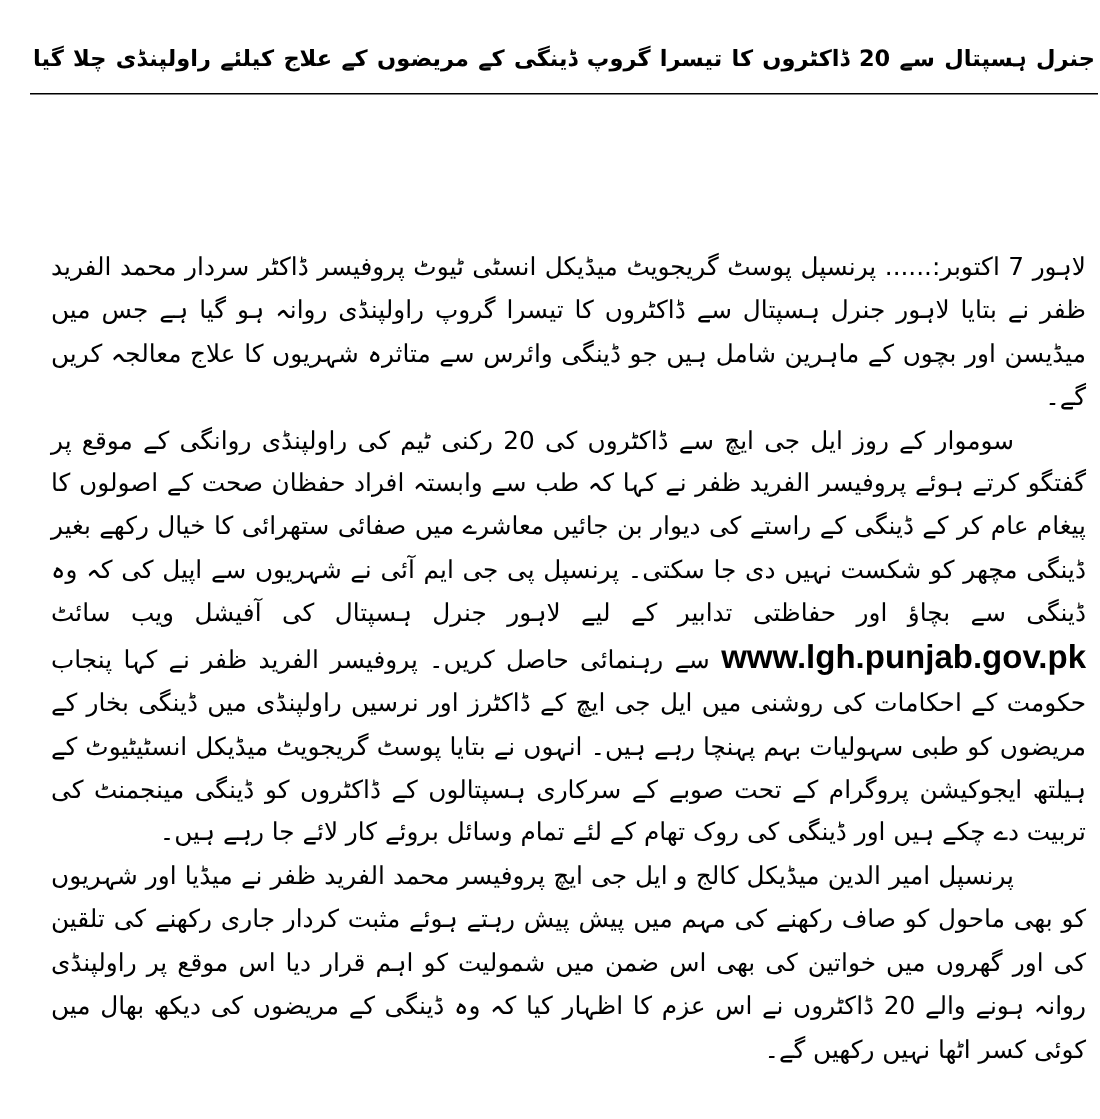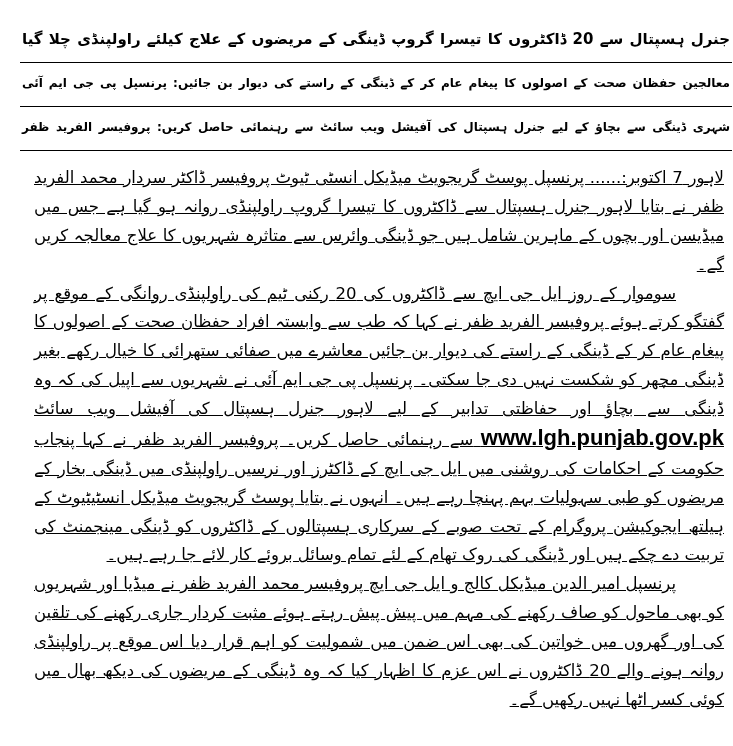--- a/index.html
+++ b/index.html
@@ -68,22 +68,20 @@
       direction: ltr;
       unicode-bidi: embed;
     }
   </style>
 </head>
 <body>
 
 <div class="page">
 
   <div class="headline h1" style="font-size: 15px;">جنرل ہسپتال سے 20 ڈاکٹروں کا تیسرا گروپ ڈینگی کے مریضوں کے علاج کیلئے راولپنڈی چلا گیا</div>
-  <div class="headline h2" style="font-size: 12px;">معالجین حفظان صحت کے اصولوں کا پیغام عام کر کے ڈینگی کے راستے کی دیوار بن جائیں: پرنسپل پی جی ایم آئی</div>
-  <div class="headline h3" style="font-size: 12px;">شہری ڈینگی سے بچاؤ کے لیے جنرل ہسپتال کی آفیشل ویب سائٹ سے رہنمائی حاصل کریں: پروفیسر الفرید ظفر</div>
 
-  <div class="body-text" style="font-size: 16.5px; line-height: 28.875px; text-decoration: underline;">
+  <div class="body-text" style="font-size: 16.5px; line-height: 28.875px;">
     <p class="para">لاہور 7 اکتوبر:...... پرنسپل پوسٹ گریجویٹ میڈیکل انسٹی ٹیوٹ پروفیسر ڈاکٹر سردار محمد الفرید ظفر نے بتایا لاہور جنرل ہسپتال سے ڈاکٹروں کا تیسرا گروپ راولپنڈی روانہ ہو گیا ہے جس میں میڈیسن اور بچوں کے ماہرین شامل ہیں جو ڈینگی وائرس سے متاثرہ شہریوں کا علاج معالجہ کریں گے۔</p>
     <p class="para indent gap"><span>سوموار کے روز ایل جی ایچ سے ڈاکٹروں کی 20 رکنی ٹیم کی راولپنڈی روانگی کے موقع پر گفتگو کرتے ہوئے پروفیسر الفرید ظفر نے کہا کہ طب سے وابستہ افراد حفظان صحت کے اصولوں کا پیغام عام کر کے ڈینگی کے راستے کی دیوار بن جائیں معاشرے میں صفائی ستھرائی کا خیال رکھے بغیر ڈینگی مچھر کو شکست نہیں دی جا سکتی۔ پرنسپل پی جی ایم آئی نے شہریوں سے اپیل کی کہ وہ ڈینگی سے بچاؤ اور حفاظتی تدابیر کے لیے لاہور جنرل ہسپتال کی آفیشل ویب سائٹ</span> <span class="url">www.lgh.punjab.gov.pk</span> <span>سے رہنمائی حاصل کریں۔ پروفیسر الفرید ظفر نے کہا پنجاب حکومت کے احکامات کی روشنی میں ایل جی ایچ کے ڈاکٹرز اور نرسیں راولپنڈی میں ڈینگی بخار کے مریضوں کو طبی سہولیات بہم پہنچا رہے ہیں۔ انہوں نے بتایا پوسٹ گریجویٹ میڈیکل انسٹیٹیوٹ کے ہیلتھ ایجوکیشن پروگرام کے تحت صوبے کے سرکاری ہسپتالوں کے ڈاکٹروں کو ڈینگی مینجمنٹ کی تربیت دے چکے ہیں اور ڈینگی کی روک تھام کے لئے تمام وسائل بروئے کار لائے جا رہے ہیں۔</span></p>
     <p class="para indent gap">پرنسپل امیر الدین میڈیکل کالج و ایل جی ایچ پروفیسر محمد الفرید ظفر نے میڈیا اور شہریوں کو بھی ماحول کو صاف رکھنے کی مہم میں پیش پیش رہتے ہوئے مثبت کردار جاری رکھنے کی تلقین کی اور گھروں میں خواتین کی بھی اس ضمن میں شمولیت کو اہم قرار دیا اس موقع پر راولپنڈی روانہ ہونے والے 20 ڈاکٹروں نے اس عزم کا اظہار کیا کہ وہ ڈینگی کے مریضوں کی دیکھ بھال میں کوئی کسر اٹھا نہیں رکھیں گے۔</p>
   </div>
 
 </div>
 
 </body></html>

